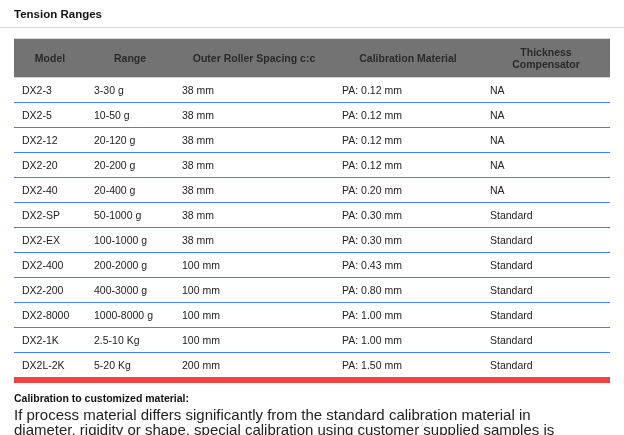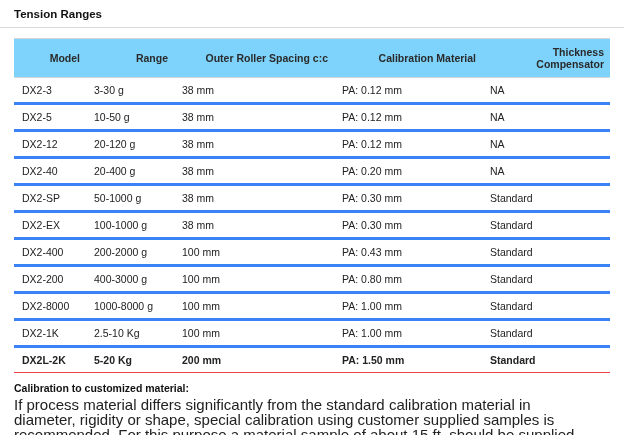--- a/index.html
+++ b/index.html
@@ -35,45 +35,44 @@
   .table-wrap {
     padding: 10px 14px 0 14px;
     box-sizing: border-box;
   }
   table.tension {
     width: 596px;
     border-collapse: collapse;
     table-layout: fixed;
   }
   table.tension th {
-    background: #7dd3fc;
+    background: #737373;
     color: #2a2a2a;
     font-size: 10.5px;
     font-weight: bold;
-    text-align: right;
+    text-align: center;
     padding: 7px 6px;
     border: 1px solid #d3d7da;
     border-left: none;
     border-right: none;
   }
   table.tension th.first {
     border-left: none;
   }
   table.tension td {
     font-size: 10.5px;
     color: #222222;
     padding: 6px 8px;
-    border-bottom: 3px solid #3b82f6;
+    border-bottom: 1px solid #3b82f6;
     text-align: left;
     white-space: nowrap;
     overflow: hidden;
   }
   table.tension tr.row:last-child td {
-    border-bottom: 1px solid #ef4444;
-    font-weight: bold;
+    border-bottom: 6px solid #ef4444;
   }
   col.c-model { width: 72px; }
   col.c-range { width: 88px; }
   col.c-spacing { width: 160px; }
   col.c-calib { width: 148px; }
   col.c-thick { width: 128px; }
 
   .notes {
     padding: 9px 22px 0 14px;
     box-sizing: border-box;
@@ -133,20 +132,27 @@
           <td>NA</td>
         </tr>
         <tr class="row">
           <td>DX2-12</td>
           <td>20-120 g</td>
           <td>38 mm</td>
           <td>PA: 0.12 mm</td>
           <td>NA</td>
         </tr>
         <tr class="row">
+          <td>DX2-20</td>
+          <td>20-200 g</td>
+          <td>38 mm</td>
+          <td>PA: 0.12 mm</td>
+          <td>NA</td>
+        </tr>
+        <tr class="row">
           <td>DX2-40</td>
           <td>20-400 g</td>
           <td>38 mm</td>
           <td>PA: 0.20 mm</td>
           <td>NA</td>
         </tr>
         <tr class="row">
           <td>DX2-SP</td>
           <td>50-1000 g</td>
           <td>38 mm</td>

